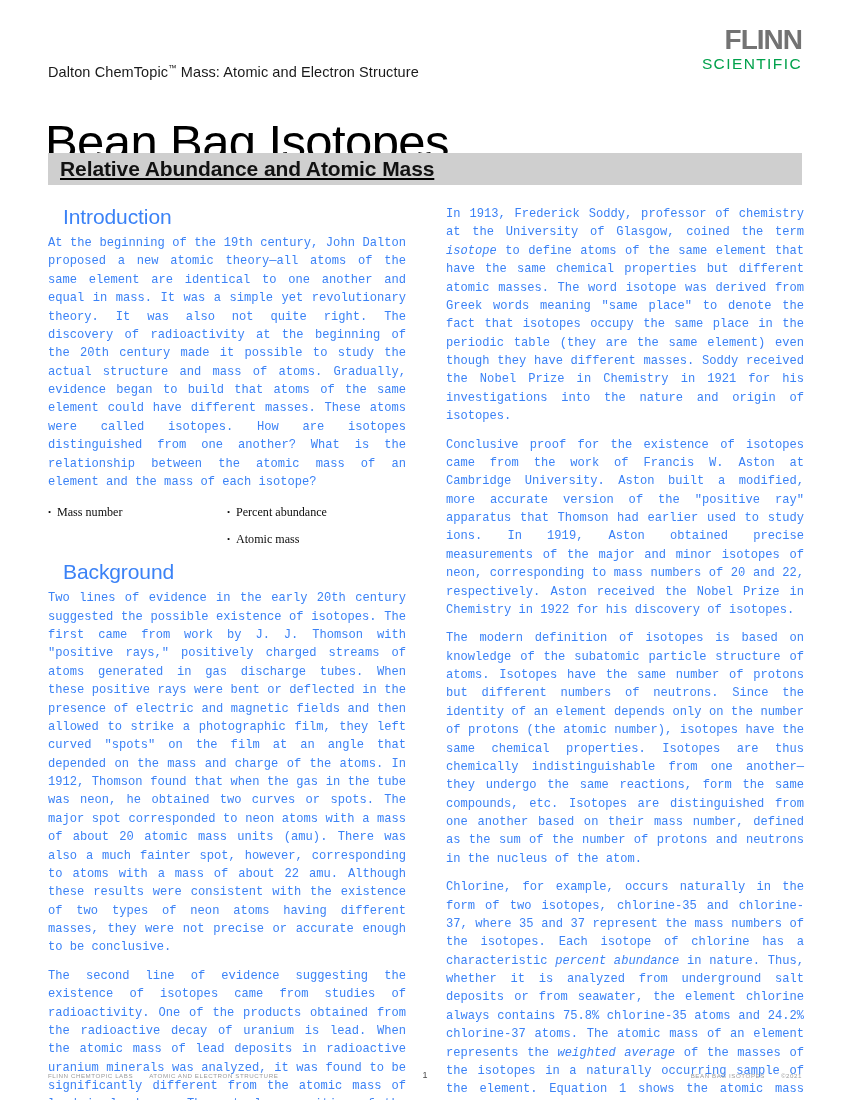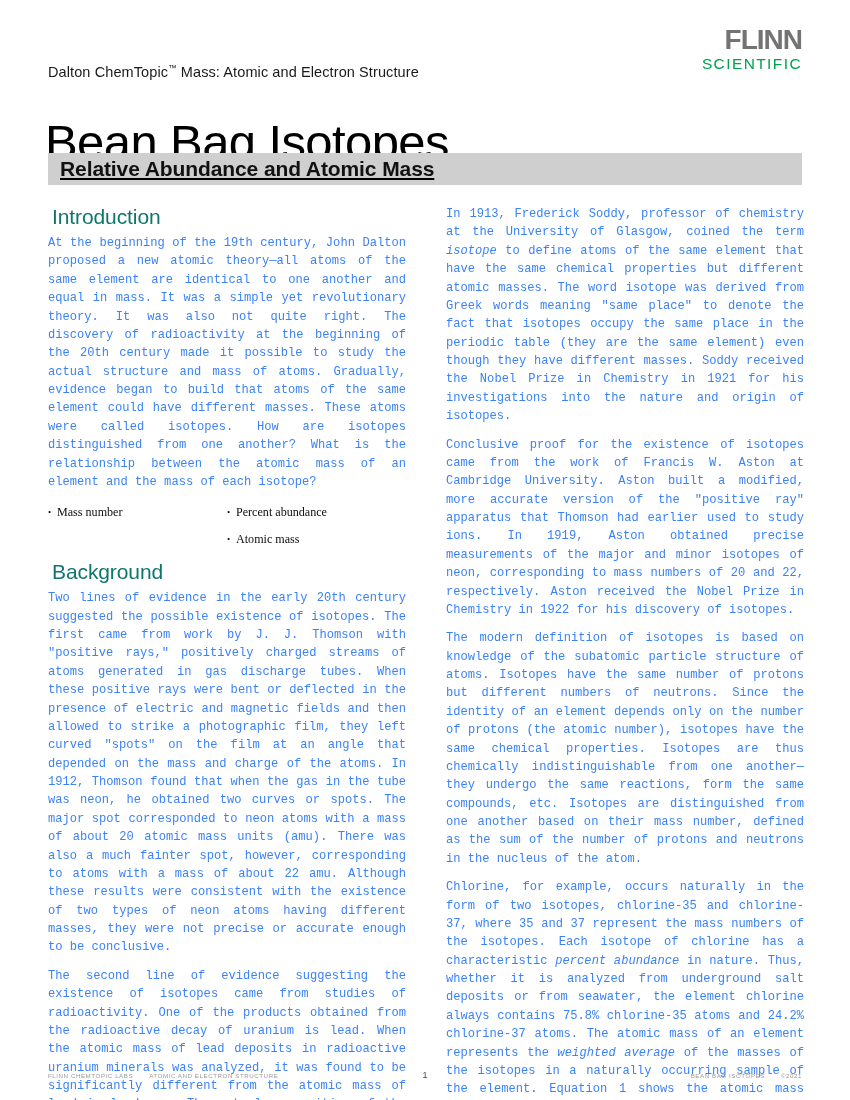--- a/index.html
+++ b/index.html
@@ -102,22 +102,22 @@
     gap: 40px;
   }
   .col {
     width: 358px;
   }
 
   h2.section {
     font-family: "Liberation Sans", sans-serif;
     font-weight: normal;
     font-size: 21px;
-    margin: 0 0 5px 4px;
-    color: #0f766e;
+    margin: 0 0 5px 15px;
+    color: #3b82f6;
     letter-spacing: -0.1px;
   }
   h2.section.tight-top { margin-top: 14px; }
 
   p.body {
     font-family: Liberation Mono, monospace;
     font-size: 12.1px;
     line-height: 1.52;
     margin: 0 0 10px 0;
     text-align: justify;

